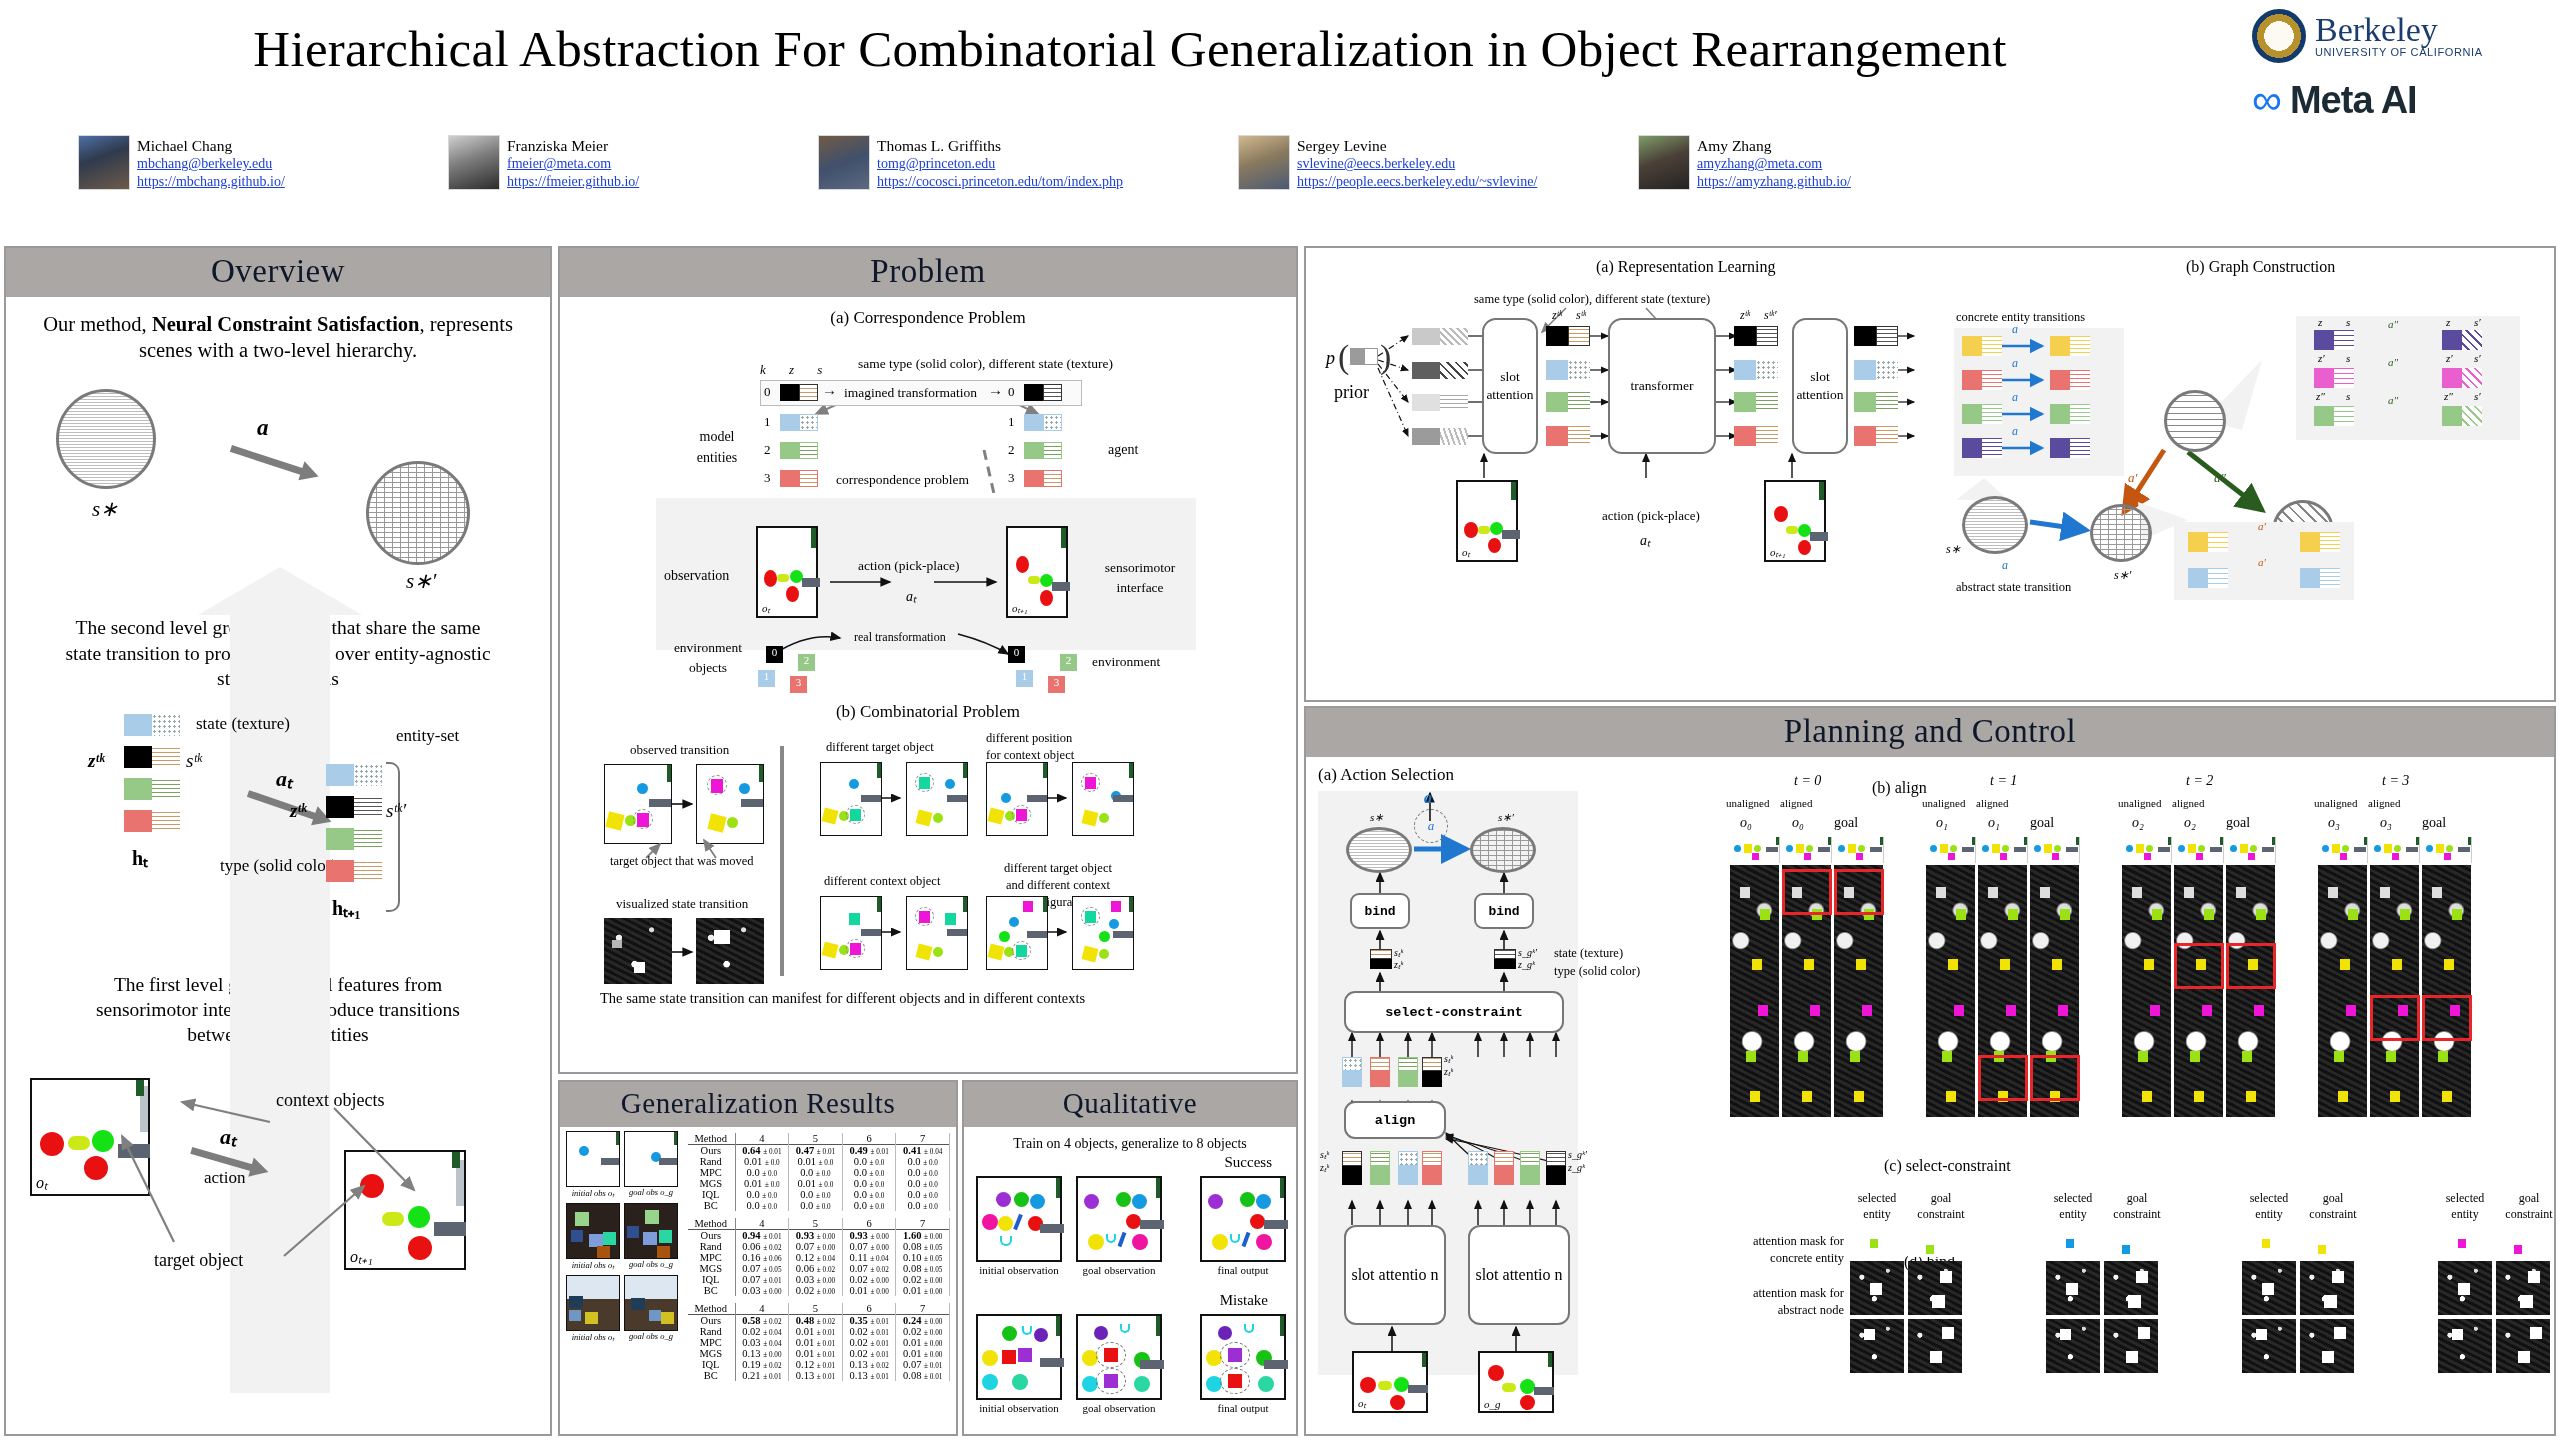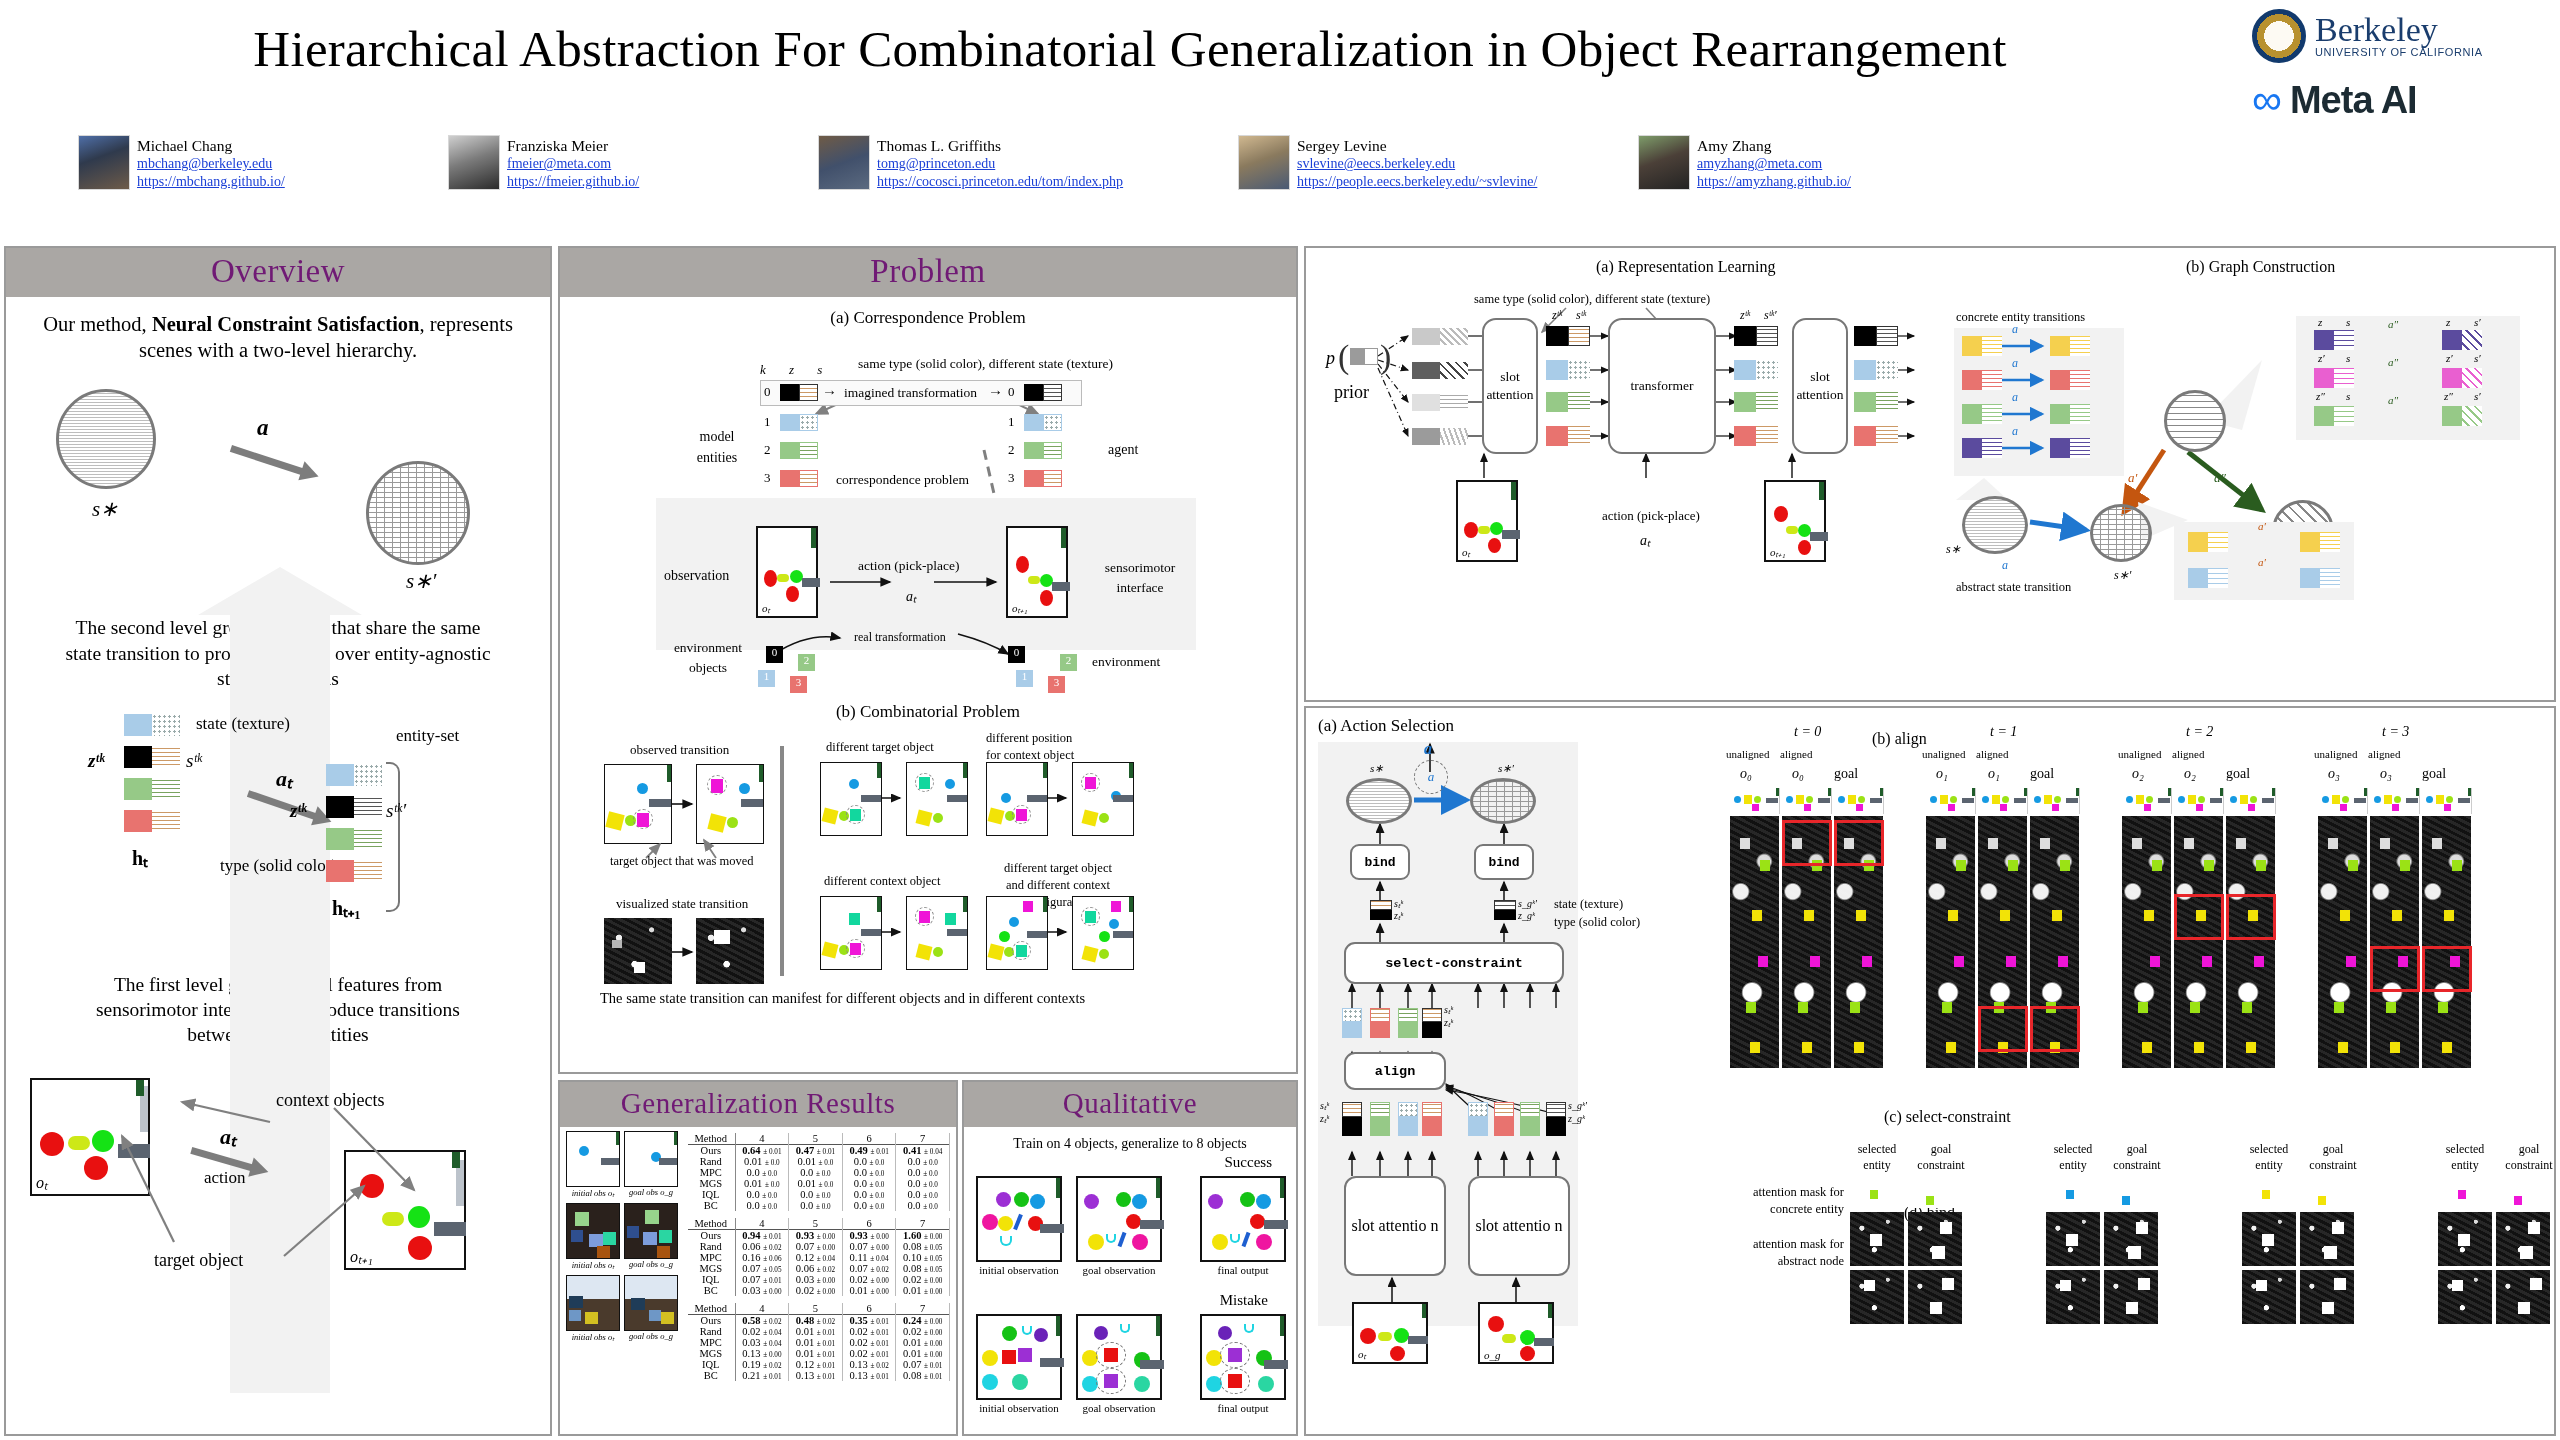--- a/index.html
+++ b/index.html
@@ -61,21 +61,21 @@
   .prin-text { display:flex; flex-direction:column; font-family:"Liberation Serif", serif; color:#1a1a1a;}
   .prin-1 { font-size:27px; letter-spacing:1px; line-height:1; }
   .prin-2 { font-size:25px; letter-spacing:1px; line-height:1.05; }
   .logo-meta { display:flex; align-items:center; gap:8px; height:60px; margin-top:2px;}
   .meta-inf { font-size:42px; color:#1877f2; line-height:1; font-family:"Liberation Sans", sans-serif;}
   .meta-text { font-size:38px; color:#1c2b33; font-family:"Liberation Sans", sans-serif; font-weight:bold; letter-spacing:-1px;}
 
   
   .panel { position:absolute; background:#fff; border:2px solid #9a9a9a; }
   .panel-head {
-    background:#aaa7a4; color:#701a75; text-align:center;
+    background:#aaa7a4; color:#0f172a; text-align:center;
     font-size:33px; font-family:"Liberation Serif", serif; padding:5px 0 7px;
     letter-spacing:.5px;
   }
   .panel-body { padding:6px 8px; position:relative; }
 
   
   #overview { left:4px; top:246px; width:548px; height:1190px; }
   .ov-text { font-size:20.5px; text-align:center; line-height:1.28; margin:8px 14px 0; }
   .ov-text b { font-weight:bold; }
   .ov-text2 { font-size:19.5px; text-align:center; line-height:1.3; }
@@ -1249,20 +1249,21 @@
       <div style="position:absolute;left:316px;top:266px;font-size:11px;font-style:italic;color:#c4560f;">a′</div>
       <div class="chip-split" style="position:absolute;left:358px;top:278px;">
         <span style="background:#a9cce8;width:20px;height:20px"></span>
           <span style="background:repeating-linear-gradient(0deg,#fff 0 3px,#a9cce8 3px 4px),repeating-linear-gradient(90deg,#fff 0 5px,#a9cce8 5px 6px);width:20px;height:20px"></span>
         </div>
     </div>
   </div>
 </div>
 
 <div class="panel" id="planning">
+  <div class="panel-head">Planning and Control</div>
   <div class="panel-body" style="height:680px;">
 
     <div style="position:absolute;left:12px;top:8px;width:400px;height:670px;">
       <div style="font-size:17px;">(a) Action Selection</div>
       <div style="position:absolute;left:0;top:26px;width:260px;height:584px;background:#f2f2f2;"></div>
 
       <svg style="position:absolute;left:0;top:0" width="400" height="670">
         <defs>
             <marker id="bk3" markerWidth="8" markerHeight="8" refX="6" refY="3" orient="auto">
           <path d="M0,0 L7,3 L0,6 z" fill="#111"></path>

